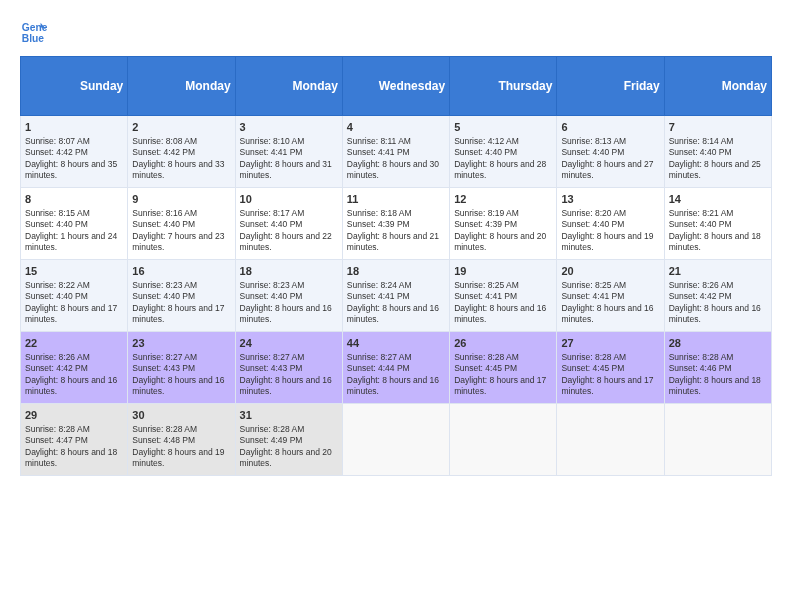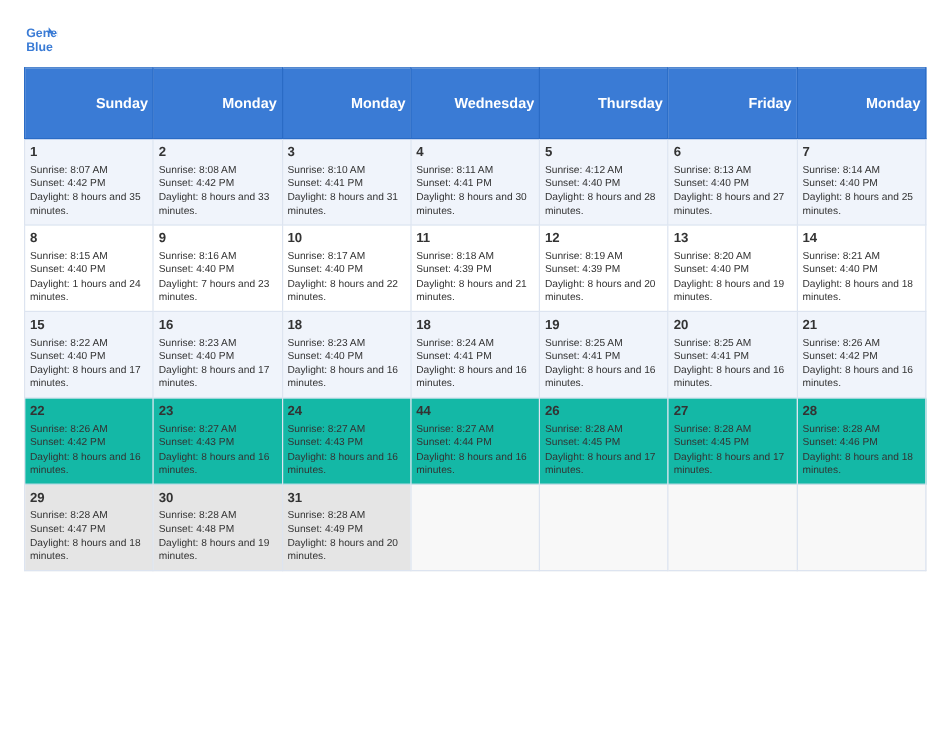--- a/index.html
+++ b/index.html
@@ -151,21 +151,21 @@
         </tr>
         <tr style="background-color: rgb(240, 244, 251); border-radius: 19px;">
           <td><span class="day-num">15</span><span>Sunrise: 8:22 AM</span><br><span>Sunset: 4:40 PM</span><br><span>Daylight: 8 hours and 17 minutes.</span></td>
           <td><span class="day-num">16</span><span>Sunrise: 8:23 AM</span><br><span>Sunset: 4:40 PM</span><br><span>Daylight: 8 hours and 17 minutes.</span></td>
           <td><span class="day-num">18</span><span>Sunrise: 8:23 AM</span><br><span>Sunset: 4:40 PM</span><br><span>Daylight: 8 hours and 16 minutes.</span></td>
           <td><span class="day-num">18</span><span>Sunrise: 8:24 AM</span><br><span>Sunset: 4:41 PM</span><br><span>Daylight: 8 hours and 16 minutes.</span></td>
           <td><span class="day-num">19</span><span>Sunrise: 8:25 AM</span><br><span>Sunset: 4:41 PM</span><br><span>Daylight: 8 hours and 16 minutes.</span></td>
           <td><span class="day-num">20</span><span>Sunrise: 8:25 AM</span><br><span>Sunset: 4:41 PM</span><br><span>Daylight: 8 hours and 16 minutes.</span></td>
           <td><span class="day-num">21</span><span>Sunrise: 8:26 AM</span><br><span>Sunset: 4:42 PM</span><br><span>Daylight: 8 hours and 16 minutes.</span></td>
         </tr>
-        <tr style="background-color: #14b8a6; margin-left: 32px;">
+        <tr style="background-color: #c4b5fd; margin-left: 32px;">
           <td><span class="day-num">22</span><span>Sunrise: 8:26 AM</span><br><span>Sunset: 4:42 PM</span><br><span>Daylight: 8 hours and 16 minutes.</span></td>
           <td><span class="day-num">23</span><span>Sunrise: 8:27 AM</span><br><span>Sunset: 4:43 PM</span><br><span>Daylight: 8 hours and 16 minutes.</span></td>
           <td><span class="day-num">24</span><span>Sunrise: 8:27 AM</span><br><span>Sunset: 4:43 PM</span><br><span>Daylight: 8 hours and 16 minutes.</span></td>
           <td><span class="day-num">44</span><span>Sunrise: 8:27 AM</span><br><span>Sunset: 4:44 PM</span><br><span>Daylight: 8 hours and 16 minutes.</span></td>
           <td><span class="day-num">26</span><span>Sunrise: 8:28 AM</span><br><span>Sunset: 4:45 PM</span><br><span>Daylight: 8 hours and 17 minutes.</span></td>
           <td><span class="day-num">27</span><span>Sunrise: 8:28 AM</span><br><span>Sunset: 4:45 PM</span><br><span>Daylight: 8 hours and 17 minutes.</span></td>
           <td><span class="day-num">28</span><span>Sunrise: 8:28 AM</span><br><span>Sunset: 4:46 PM</span><br><span>Daylight: 8 hours and 18 minutes.</span></td>
         </tr>
         <tr style="background-color: #e5e5e5;">
           <td><span class="day-num">29</span><span>Sunrise: 8:28 AM</span><br><span>Sunset: 4:47 PM</span><br><span>Daylight: 8 hours and 18 minutes.</span></td>

